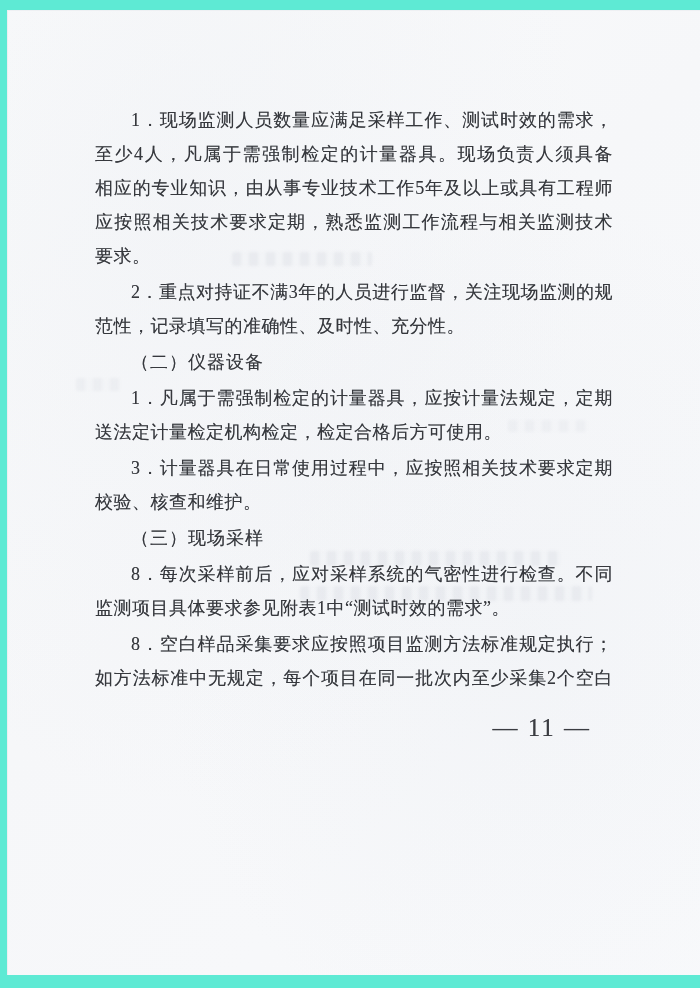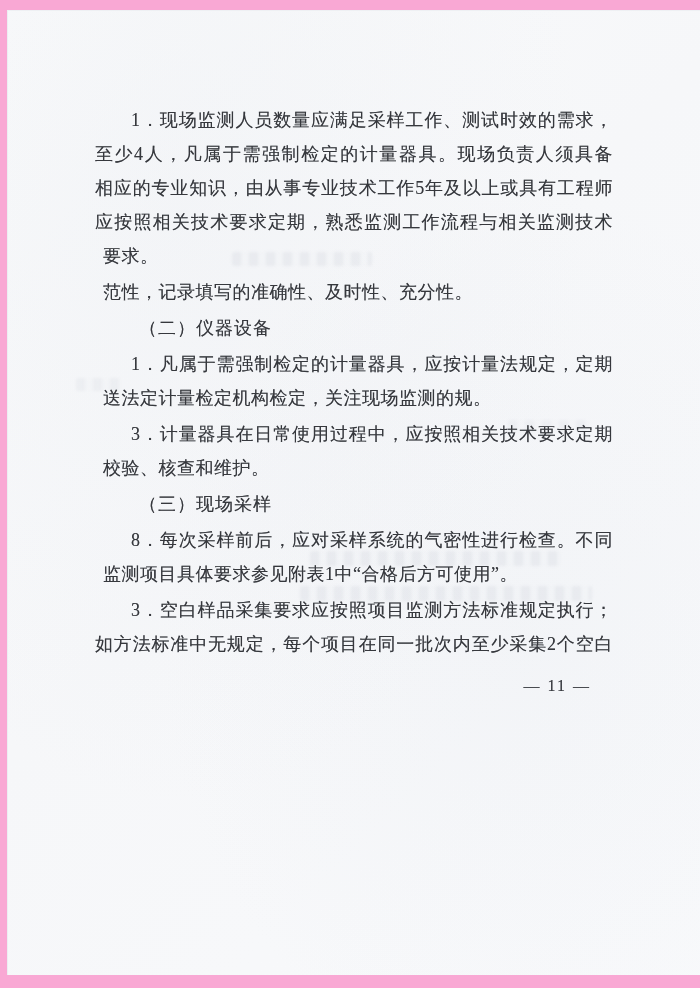--- a/index.html
+++ b/index.html
@@ -5,21 +5,21 @@
   html, body {
     margin: 0;
     padding: 0;
     background: #ffffff;
   }
   .screenshot {
     position: relative;
     width: 700px;
     height: 988px;
     overflow: hidden;
-    background: #f9a8d4;
+    background: #5eead4;
     font-family: "Liberation Serif", "DejaVu Serif", serif;
   }
   
   .paper {
     position: absolute;
     left: 7px;
     top: 10px;
     right: 0;
     bottom: 13px;
     background:
@@ -41,31 +41,31 @@
     letter-spacing: 0.5px;
     text-shadow: 0 0 0.6px rgba(70,72,80,0.55);
   }
   .para { margin: 0 0 2px 0; }
   .line {
     text-align: justify;
     text-align-last: justify;
     white-space: nowrap;
   }
   .line.first { text-indent: 36px; }
-  .line.last { text-align-last: left; margin-left: 8px; }
+  .line.last { text-align-last: left; }
   .para.heading .line {
     text-align-last: left;
     font-weight: 400;
     letter-spacing: 1px;
   }
   .page-number {
-    margin-top: 8px;
+    margin-top: 16px;
     text-align: right;
     padding-right: 22px;
-    font-size: 16px;
+    font-size: 25px;
     color: #3a3c41;
     letter-spacing: 2px;
   }
   
   .smudge {
     position: absolute;
     filter: blur(1.6px);
     opacity: 0.38;
     border-radius: 2px;
     background: repeating-linear-gradient(
@@ -94,39 +94,40 @@
   <div class="text-block">
 
     <div class="para body">
         <div class="line first">1．现场监测人员数量应满足采样工作、测试时效的需求，</div>
         <div class="line">至少4人，凡属于需强制检定的计量器具。现场负责人须具备</div>
         <div class="line">相应的专业知识，由从事专业技术工作5年及以上或具有工程师</div>
         <div class="line">应按照相关技术要求定期，熟悉监测工作流程与相关监测技术</div>
         <div class="line last">要求。</div>
       </div>
       <div class="para body">
+        <div class="line first">2．重点对持证不满3年的人员进行监督，关注现场监测的规</div>
         <div class="line last">范性，记录填写的准确性、及时性、充分性。</div>
       </div>
       <div class="para heading">
         <div class="line first last">（二）仪器设备</div>
       </div>
       <div class="para body">
         <div class="line first">1．凡属于需强制检定的计量器具，应按计量法规定，定期</div>
-        <div class="line last">送法定计量检定机构检定，关注现场监测的规。</div>
+        <div class="line last">送法定计量检定机构检定，检定合格后方可使用。</div>
       </div>
       <div class="para body">
         <div class="line first">3．计量器具在日常使用过程中，应按照相关技术要求定期</div>
         <div class="line last">校验、核查和维护。</div>
       </div>
       <div class="para heading">
         <div class="line first last">（三）现场采样</div>
       </div>
       <div class="para body">
         <div class="line first">8．每次采样前后，应对采样系统的气密性进行检查。不同</div>
-        <div class="line last">监测项目具体要求参见附表1中“合格后方可使用”。</div>
+        <div class="line last">监测项目具体要求参见附表1中“测试时效的需求”。</div>
       </div>
       <div class="para body">
-        <div class="line first">3．空白样品采集要求应按照项目监测方法标准规定执行；</div>
+        <div class="line first">8．空白样品采集要求应按照项目监测方法标准规定执行；</div>
         <div class="line">如方法标准中无规定，每个项目在同一批次内至少采集2个空白</div>
       </div>
       <div class="page-number">— 11 —</div>
   </div>
 </div>
 
 </body></html>

